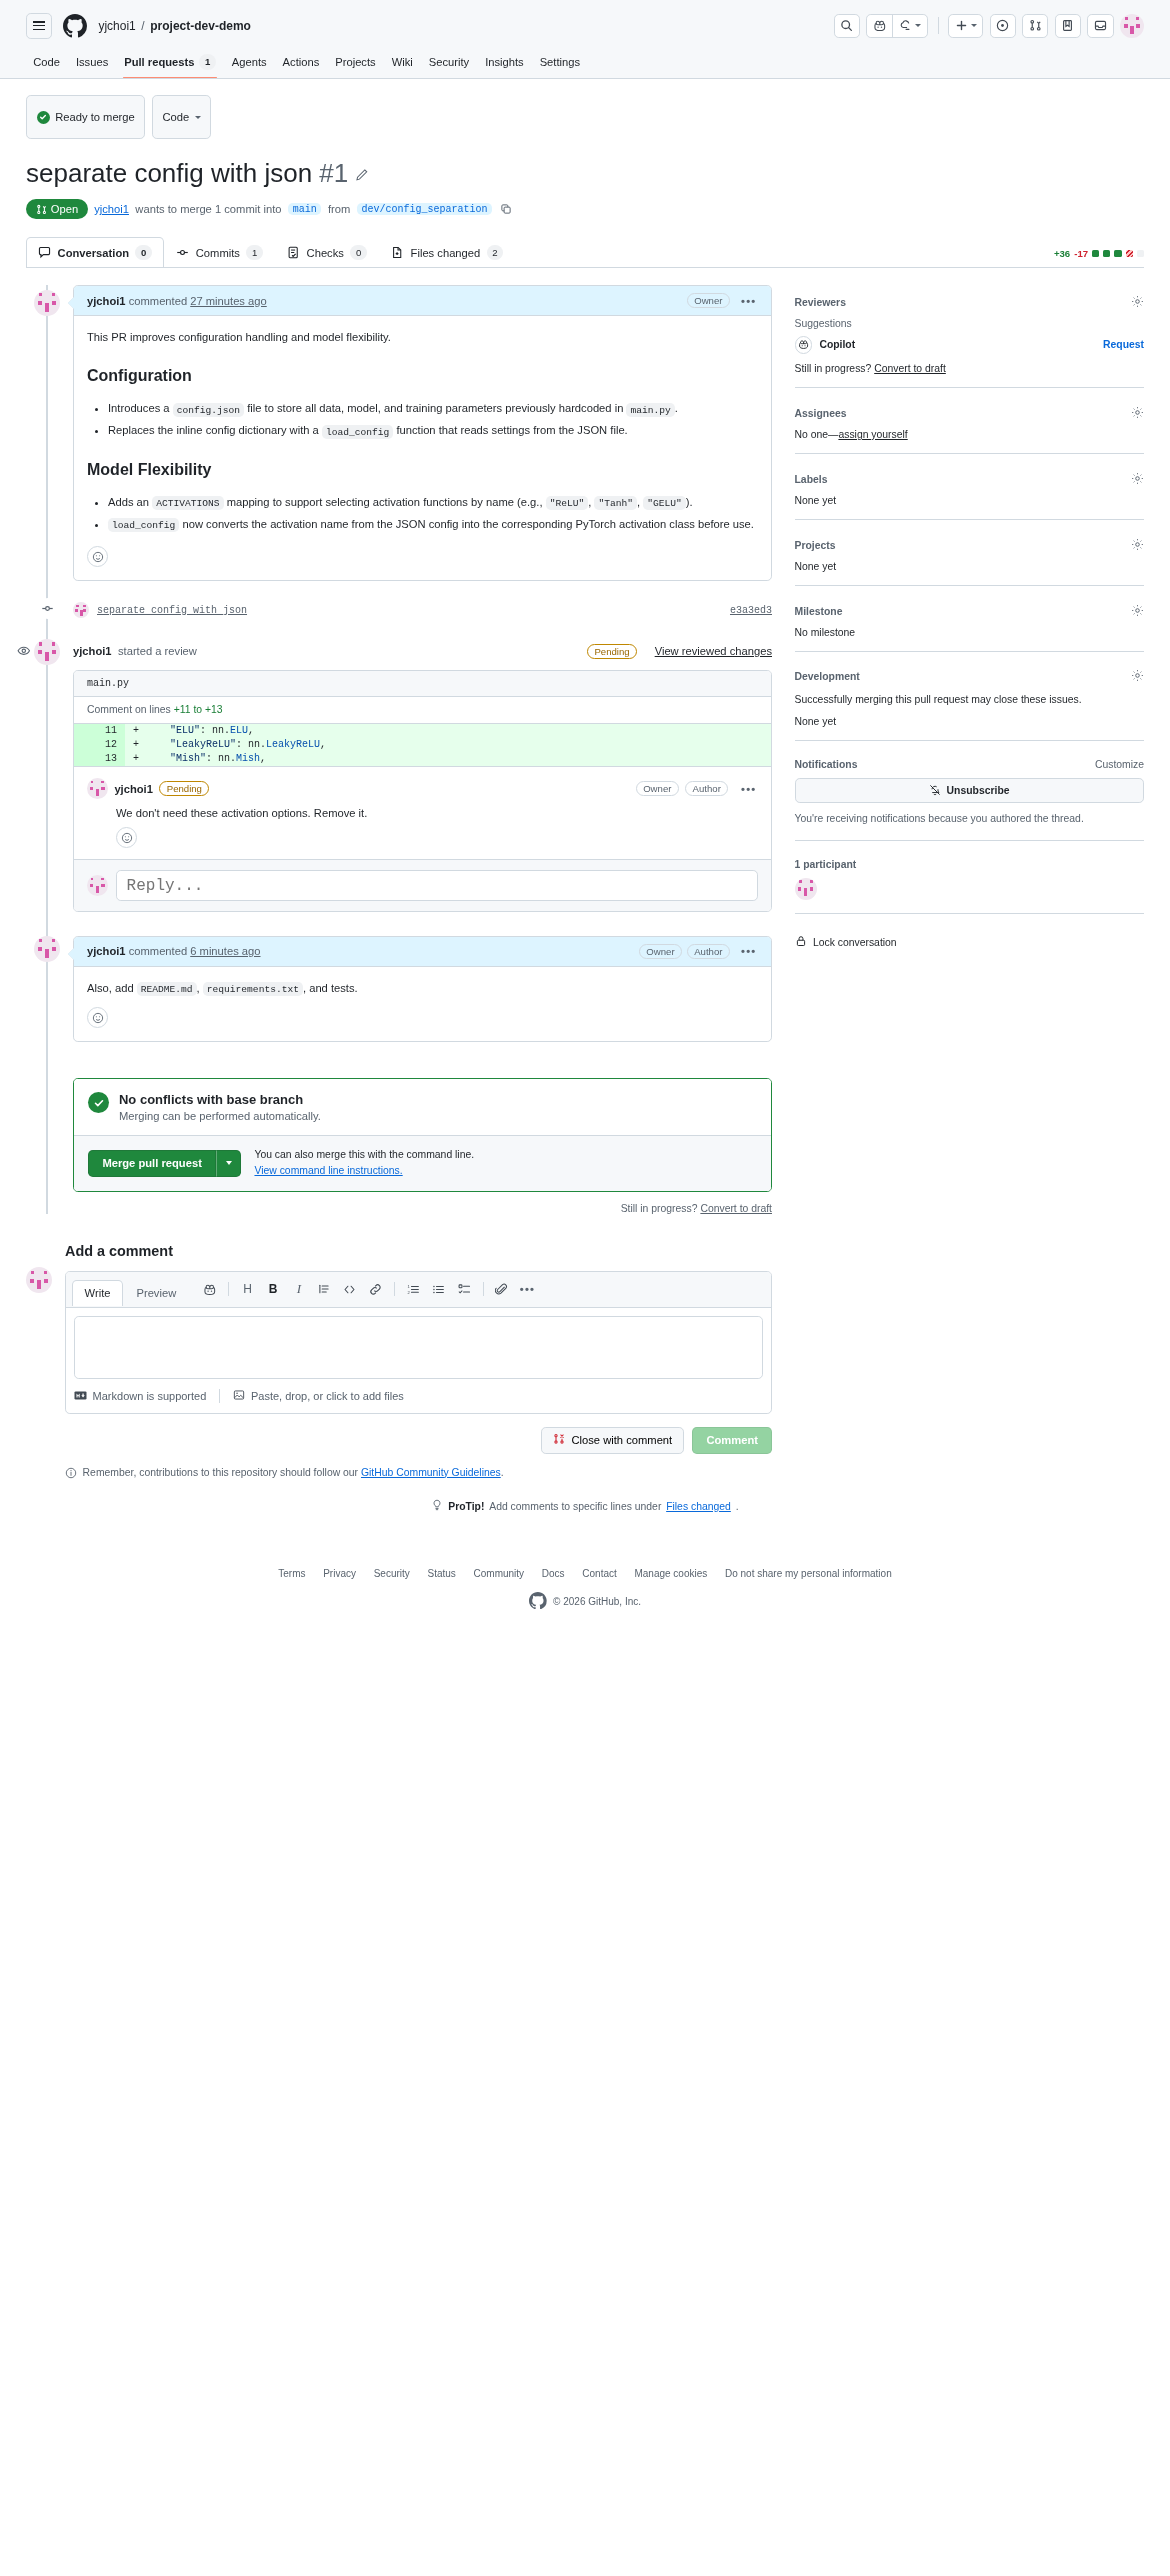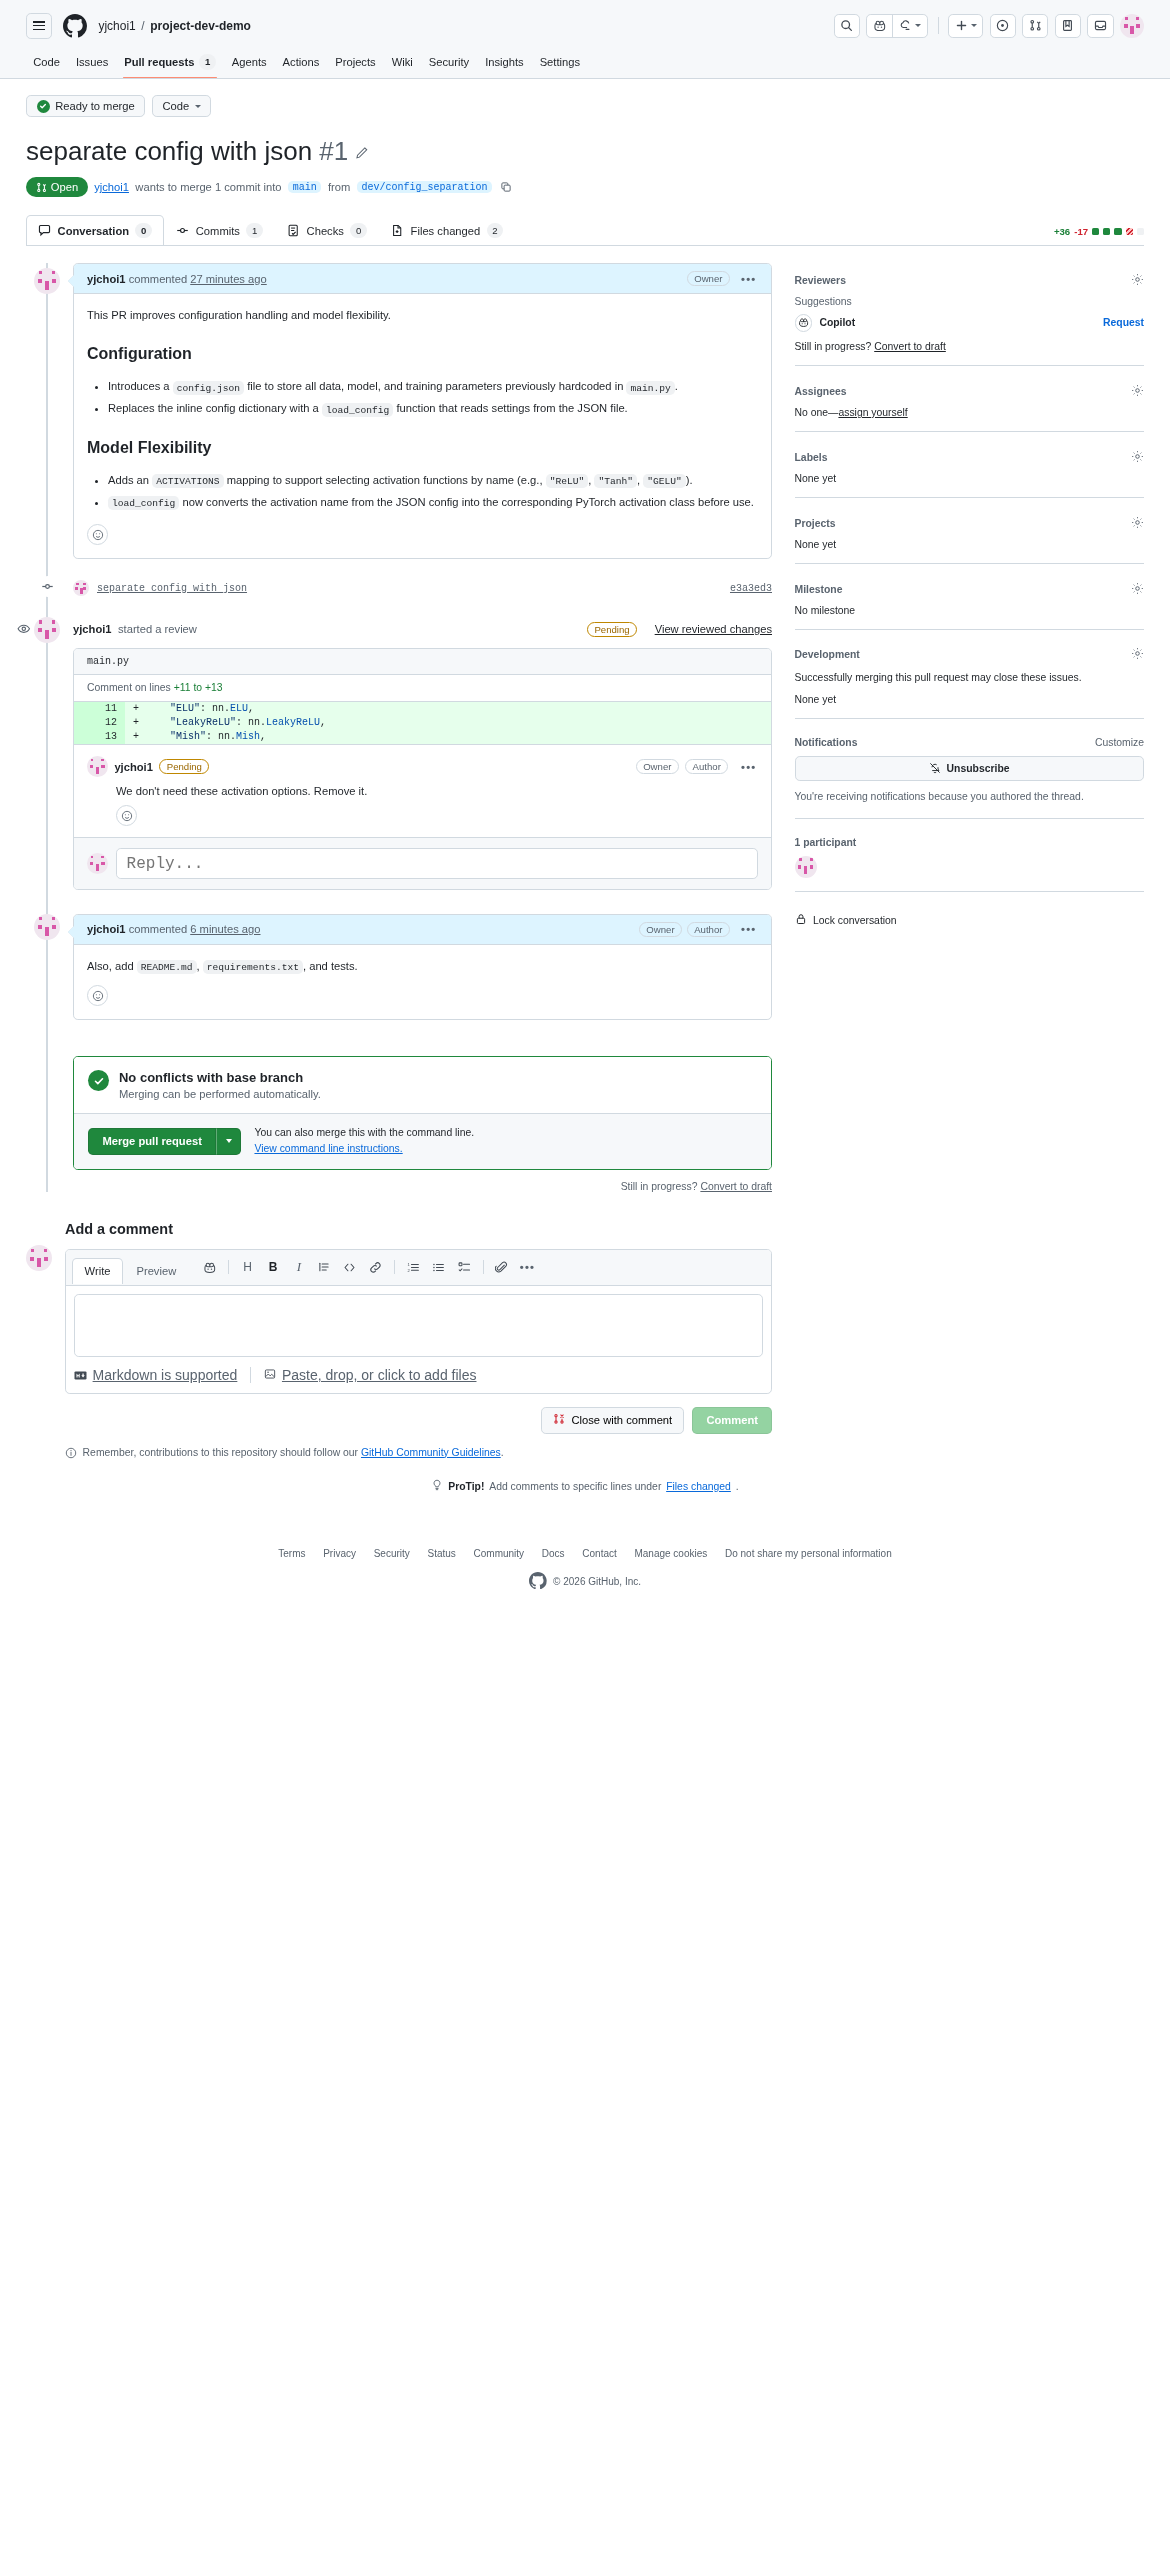--- a/index.html
+++ b/index.html
@@ -60,21 +60,21 @@
   .cnt-pill {
     background:#eff1f3; color:#1f2328; border-radius:16px; padding:0.8px 5.6px; font-size:9.6px; line-height:13.6px;
   }
 
   
   .page { padding:0 26px; }
   .toprow { display:flex; gap:6.4px; padding:16px 0 0 0; }
   .btn {
     border:0.8px solid #d1d9e0; border-radius:4.8px; background:#f6f8fa; color:#1f2328;
     font-size:11.2px; padding:4px 9.6px; display:inline-flex; align-items:center; gap:5.6px;
-    cursor:pointer; font-family:inherit; height:22px;
+    cursor:pointer; font-family:inherit; height:44px;
   }
   .check-circle {
     width:13px;height:13px;border-radius:50%;background:#1f883d;display:inline-flex;
     align-items:center;justify-content:center;flex:none;
   }
 
   .pr-title { font-size:26px; font-weight:400; margin:17.7px 0 0 0; line-height:1.25; display:flex; align-items:center; gap:7.2px; }
   .pr-title .num { color:#59636e; font-weight:300; }
   .pencil { cursor:pointer; }
 
@@ -222,21 +222,21 @@
   .ed-tab { padding:6.4px 11.2px; font-size:11.2px; cursor:pointer; border:0.8px solid transparent; border-bottom:none; border-radius:4.8px 4.8px 0 0; margin-bottom:-0.8px; color:#59636e; }
   .ed-tab.sel { background:#fff; border-color:#d1d9e0; color:#1f2328; }
   .ed-tools { display:flex; align-items:center; gap:1.6px; margin-left:8px; padding-bottom:6.4px; }
   .tool { width:24px; height:22.5px; display:flex; align-items:center; justify-content:center; cursor:pointer; color:#59636e; border-radius:4.8px; }
   .tool-div { width:0.8px; height:14.4px; background:#d1d9e0; margin:0 4.8px; }
   .ed-area { padding:8px; }
   .ed-textarea {
     width:100%; height:63px; border:0.8px solid #d1d9e0; border-radius:4.8px; resize:none;
     font-family:inherit; font-size:11.2px; padding:6.4px 8px; color:#1f2328;
   }
-  .ed-foot { display:flex; align-items:center; gap:0; padding:0 8px 9.6px 8px; font-size:14px; color:#59636e;text-decoration:underline; }
+  .ed-foot { display:flex; align-items:center; gap:0; padding:0 8px 9.6px 8px; font-size:11px; color:#59636e; }
   .ed-foot .item { display:flex; align-items:center; gap:5.6px; padding-right:13px; }
   .ed-foot .item + .item { border-left:0.8px solid #d1d9e0; padding-left:13px; }
   .addc-actions { display:flex; justify-content:flex-end; gap:8px; margin-top:13px; }
   .btn-close { border:0.8px solid #d1d9e0; border-radius:4.8px; background:#f6f8fa; padding:4.8px 11.2px; font-size:11.2px; display:inline-flex; align-items:center; gap:6.4px; cursor:pointer; height:27px; font-family:inherit; }
   .btn-comment-dis {
     background:#94d3a2; color:#ffffff; border:0.8px solid rgba(31,35,40,0.08); border-radius:4.8px;
     padding:4.8px 13px; font-size:11.2px; font-weight:600; height:27px; cursor:default; font-family:inherit;
   }
   .note-line { display:flex; align-items:flex-start; gap:5.6px; font-size:10.4px; color:#59636e; margin-top:13px; }
   .protip { text-align:center; font-size:10.4px; color:#59636e; margin-top:17.7px; display:flex; align-items:center; justify-content:center; gap:4.8px; }

